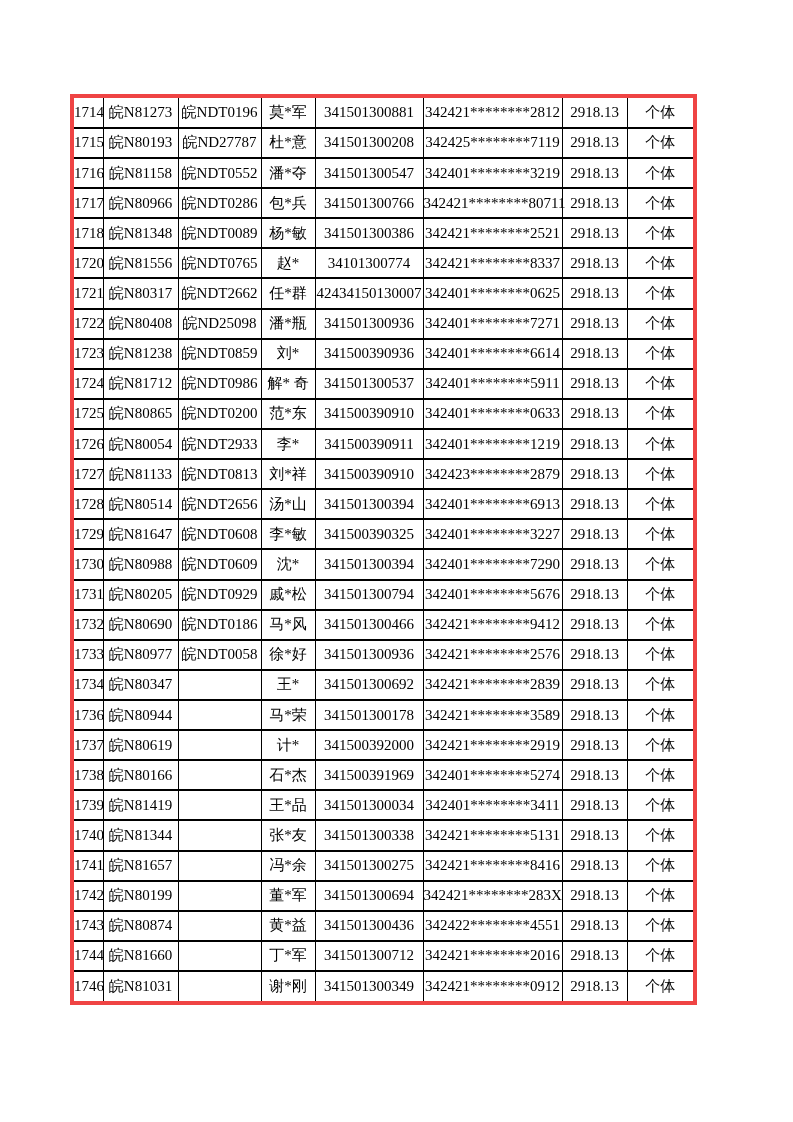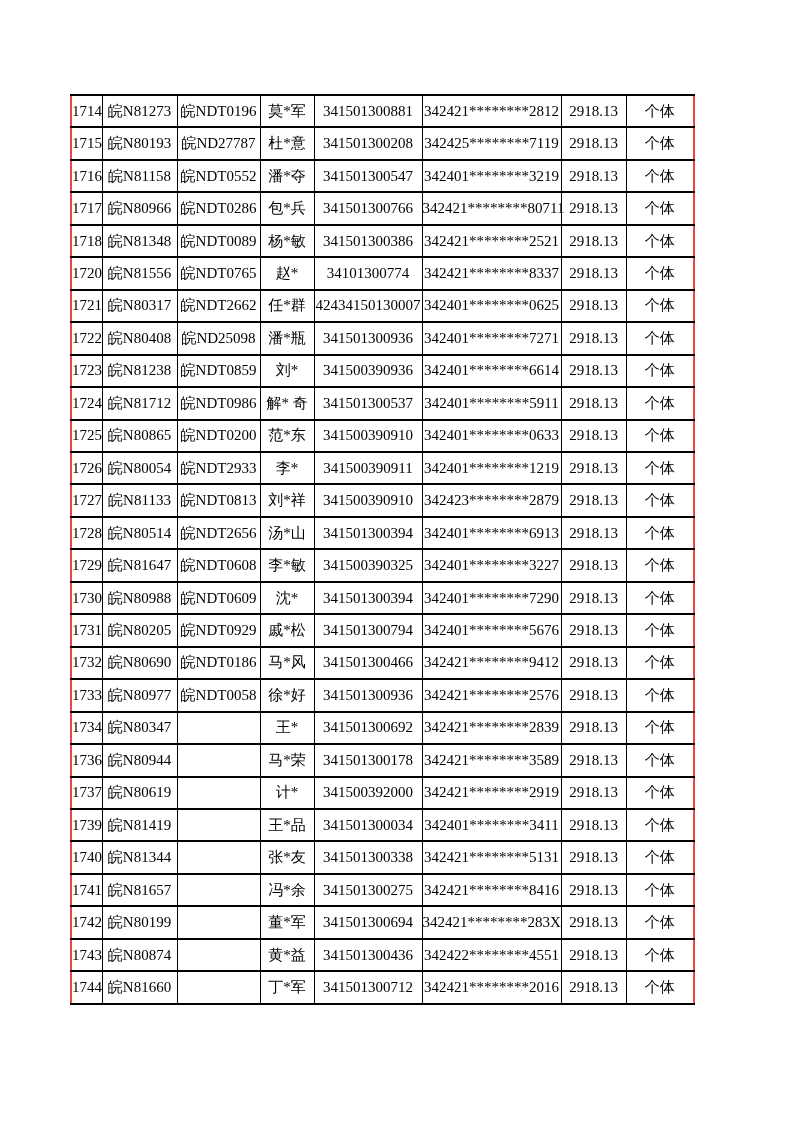--- a/index.html
+++ b/index.html
@@ -17,21 +17,21 @@
     color: #000000;
   }
   table.doc-table {
     position: absolute;
     left: 70px;
     top: 94px;
     width: 623px;
     height: 911px;
     border-collapse: collapse;
     table-layout: fixed;
-    border: 2px solid #ef4444;
+    border: 4px solid #ef4444;
   }
   table.doc-table td {
     border-left: 1px solid #000000;
     border-right: 1px solid #000000;
     border-top: 2px solid #000000;
     border-bottom: 2px solid #000000;
     text-align: center;
     vertical-align: middle;
     font-size: 15px;
     line-height: 1;
@@ -278,20 +278,30 @@
           <td>1737</td>
           <td>皖N80619</td>
           <td></td>
           <td>计*</td>
           <td>341500392000</td>
           <td>342421********2919</td>
           <td>2918.13</td>
           <td>个体</td>
         </tr>
         <tr>
+          <td>1738</td>
+          <td>皖N80166</td>
+          <td></td>
+          <td>石*杰</td>
+          <td>341500391969</td>
+          <td>342401********5274</td>
+          <td>2918.13</td>
+          <td>个体</td>
+        </tr>
+        <tr>
           <td>1739</td>
           <td>皖N81419</td>
           <td></td>
           <td>王*品</td>
           <td>341501300034</td>
           <td>342401********3411</td>
           <td>2918.13</td>
           <td>个体</td>
         </tr>
         <tr>
@@ -334,18 +344,28 @@
           <td>2918.13</td>
           <td>个体</td>
         </tr>
         <tr>
           <td>1744</td>
           <td>皖N81660</td>
           <td></td>
           <td>丁*军</td>
           <td>341501300712</td>
           <td>342421********2016</td>
+          <td>2918.13</td>
+          <td>个体</td>
+        </tr>
+        <tr>
+          <td>1746</td>
+          <td>皖N81031</td>
+          <td></td>
+          <td>谢*刚</td>
+          <td>341501300349</td>
+          <td>342421********0912</td>
           <td>2918.13</td>
           <td>个体</td>
         </tr>
       </tbody>
   </table>
 </div>
 
 </body></html>

